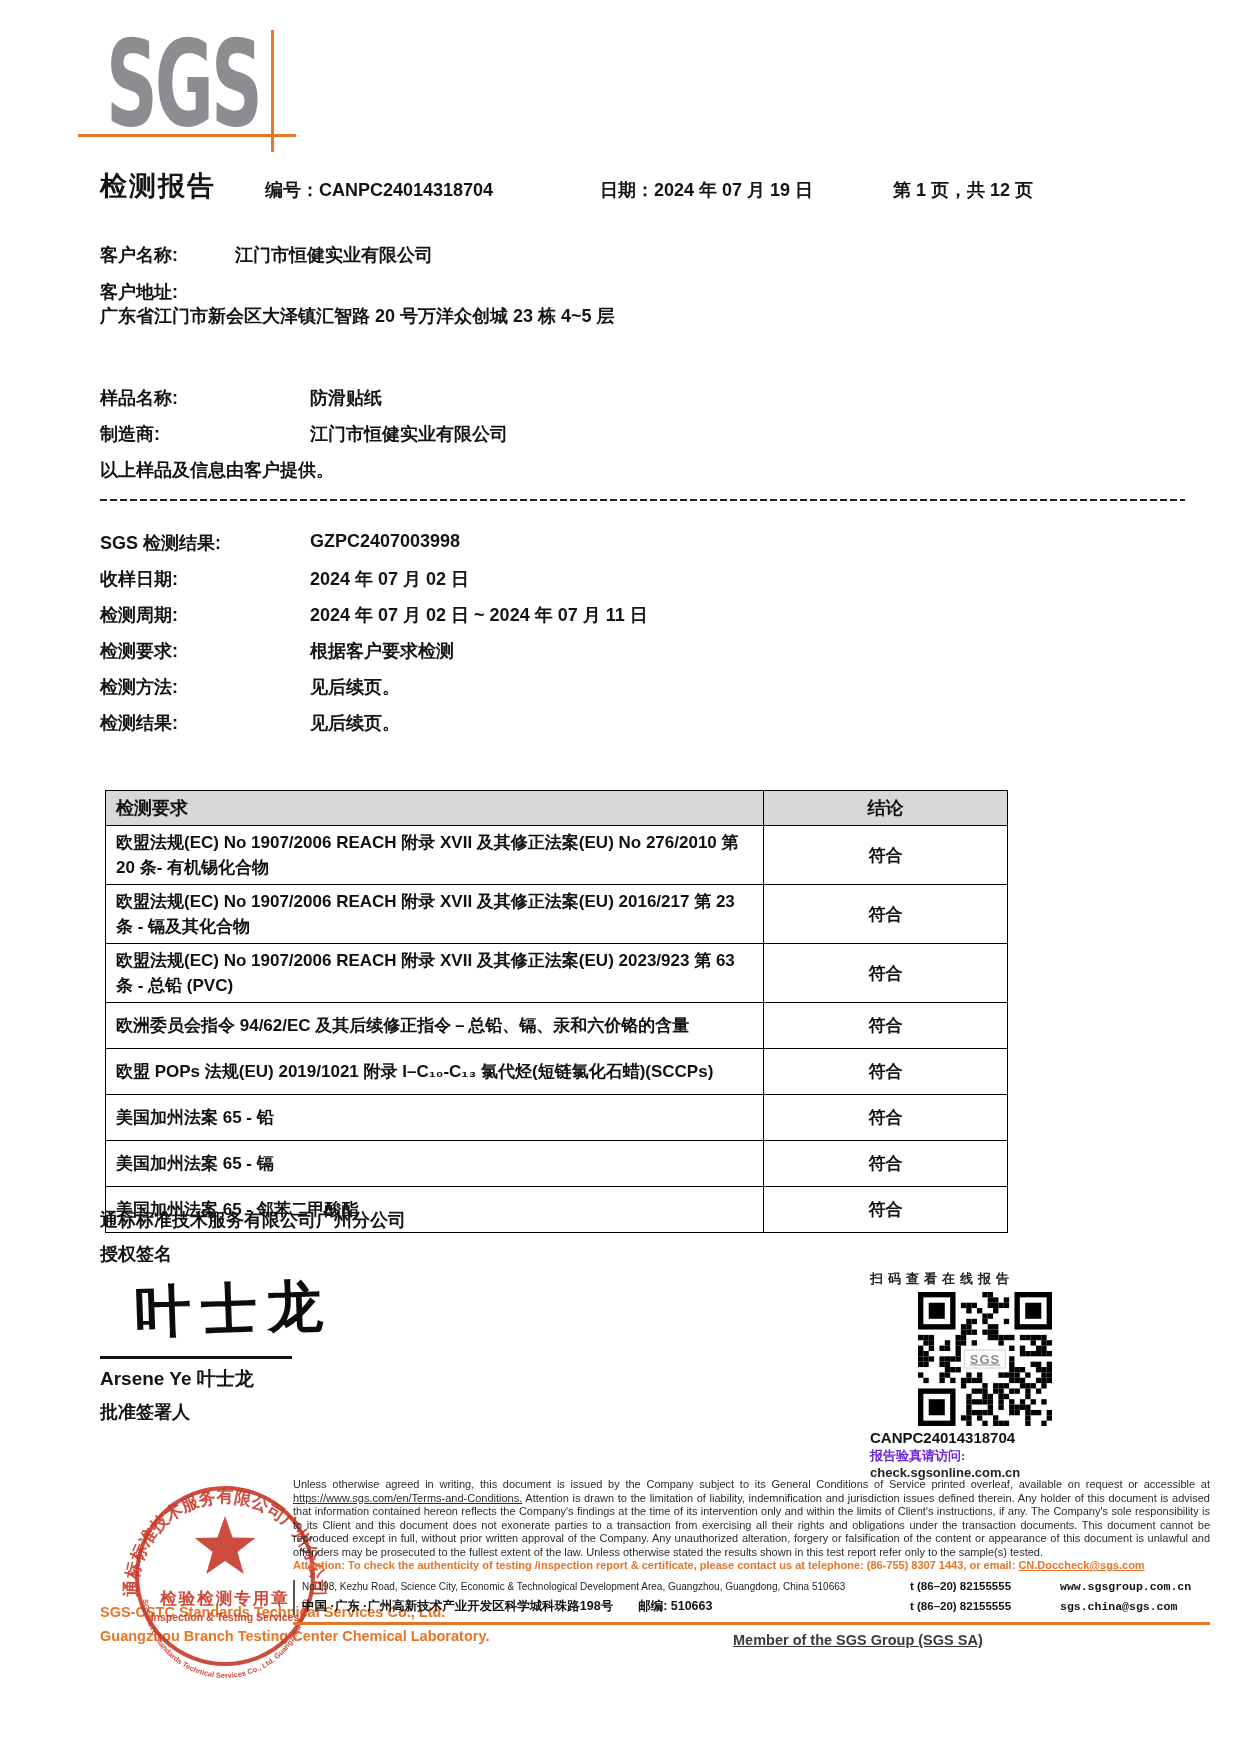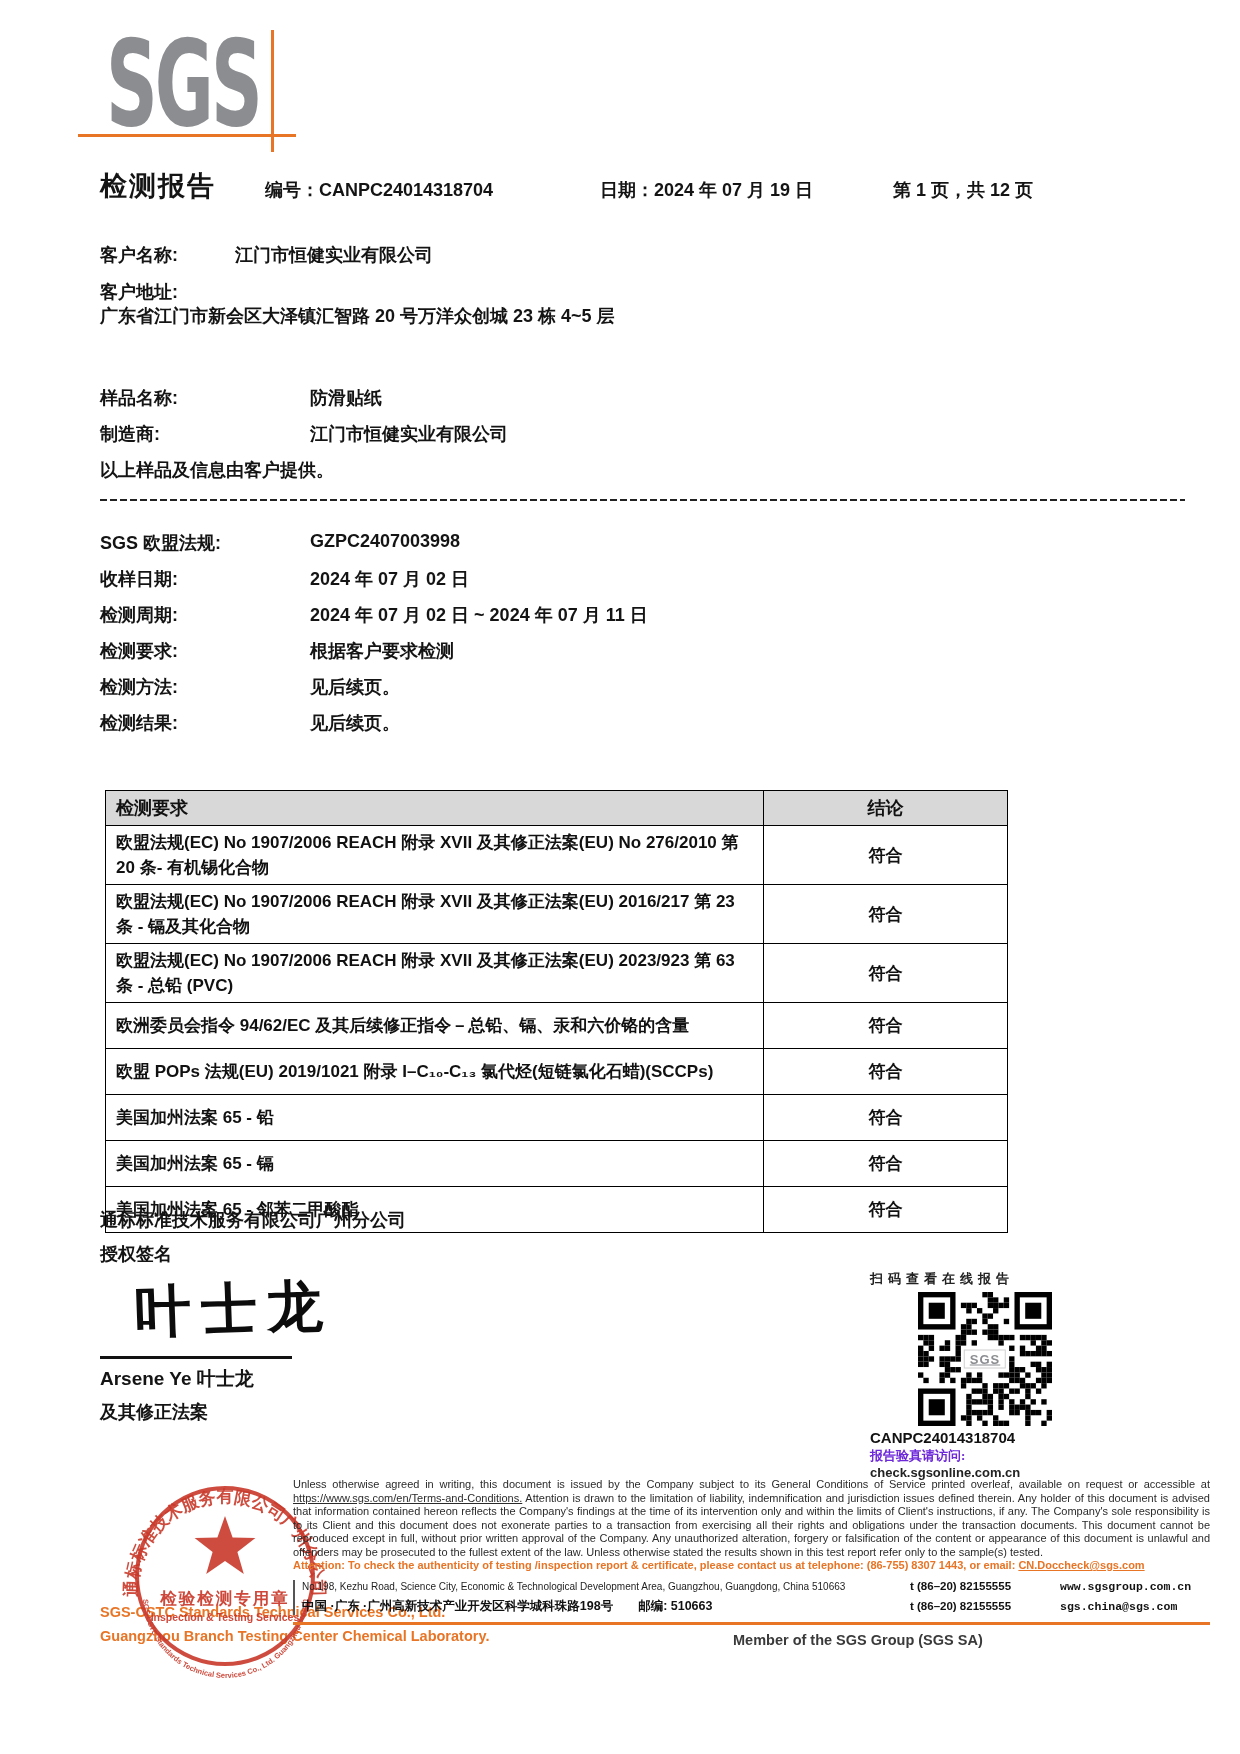--- a/index.html
+++ b/index.html
@@ -79,21 +79,21 @@
   .attention{font-size:11px;line-height:13.5px;color:#e87425;font-weight:700;text-align:left;}
   .attention .lnk{text-decoration:underline;}
   .addresses{margin-top:7px;border-left:2px solid #555;padding-left:7px;}
   .addr-row{display:flex;align-items:baseline;}
   .addr-en{flex:1;font-size:10px;color:#1e1e1e;font-weight:500;}
   .addr-cn{flex:1;font-size:12.5px;color:#111;font-weight:700;}
   .addr-tel{width:150px;font-size:11.5px;font-weight:600;color:#111;}
   .addr-right{width:150px;font-size:11.5px;font-weight:600;color:#111;font-family:Liberation Mono, monospace;}
   .addr-row + .addr-row{margin-top:5px;}
   .member-rule{margin-top:7px;border-top:3px solid #e87425;}
-  .member{margin-top:7px;margin-left:440px;font-size:14.5px;font-weight:600;color:#3a3a3a;}
+  .member{margin-top:7px;margin-left:440px;font-size:14.5px;font-weight:600;color:#3a3a3a;text-decoration:underline;}
 </style>
 </head>
 <body>
 
 <div class="page">
 
   <div class="logo-text">SGS</div>
   <div class="logo-vline"></div>
   <div class="logo-hline"></div>
 
@@ -117,21 +117,21 @@
   </div>
   <div class="info-row row-manufacturer">
     <span class="lbl">制造商:</span>
     <span>江门市恒健实业有限公司</span>
   </div>
   <div class="info-row row-provided">以上样品及信息由客户提供。</div>
 
   <div class="dashline"></div>
 
   <div class="job-row job-0">
-      <span class="lbl">SGS 欧盟法规:</span>
+      <span class="lbl">SGS 检测结果:</span>
       <span>GZPC2407003998</span>
     </div>
   <div class="job-row job-1">
       <span class="lbl">收样日期:</span>
       <span>2024 年 07 月 02 日</span>
     </div>
   <div class="job-row job-2">
       <span class="lbl">检测周期:</span>
       <span>2024 年 07 月 02 日 ~ 2024 年 07 月 11 日</span>
     </div>
@@ -187,21 +187,21 @@
           <td class="concl">符合</td>
         </tr>
   </tbody>
     </table>
 
   <div class="sig-company">通标标准技术服务有限公司广州分公司</div>
   <div class="sig-label">授权签名</div>
   <div class="sig-hand">叶士龙</div>
   <div class="sig-line"></div>
   <div class="sig-name">Arsene Ye 叶士龙</div>
-  <div class="sig-title">及其修正法案</div>
+  <div class="sig-title">批准签署人</div>
 
   <div class="qr-wrap">
     <div class="qr-caption">扫码查看在线报告</div>
     <div class="qr-box">
       <svg id="qr-svg" viewBox="0 0 100 100" xmlns="http://www.w3.org/2000/svg">
           <g fill="#000">
             <rect x="48" y="0" width="4" height="4"></rect>
             <rect x="52" y="0" width="4" height="4"></rect>
             <rect x="52" y="4" width="4" height="4"></rect>
             <rect x="56" y="4" width="4" height="4"></rect>

